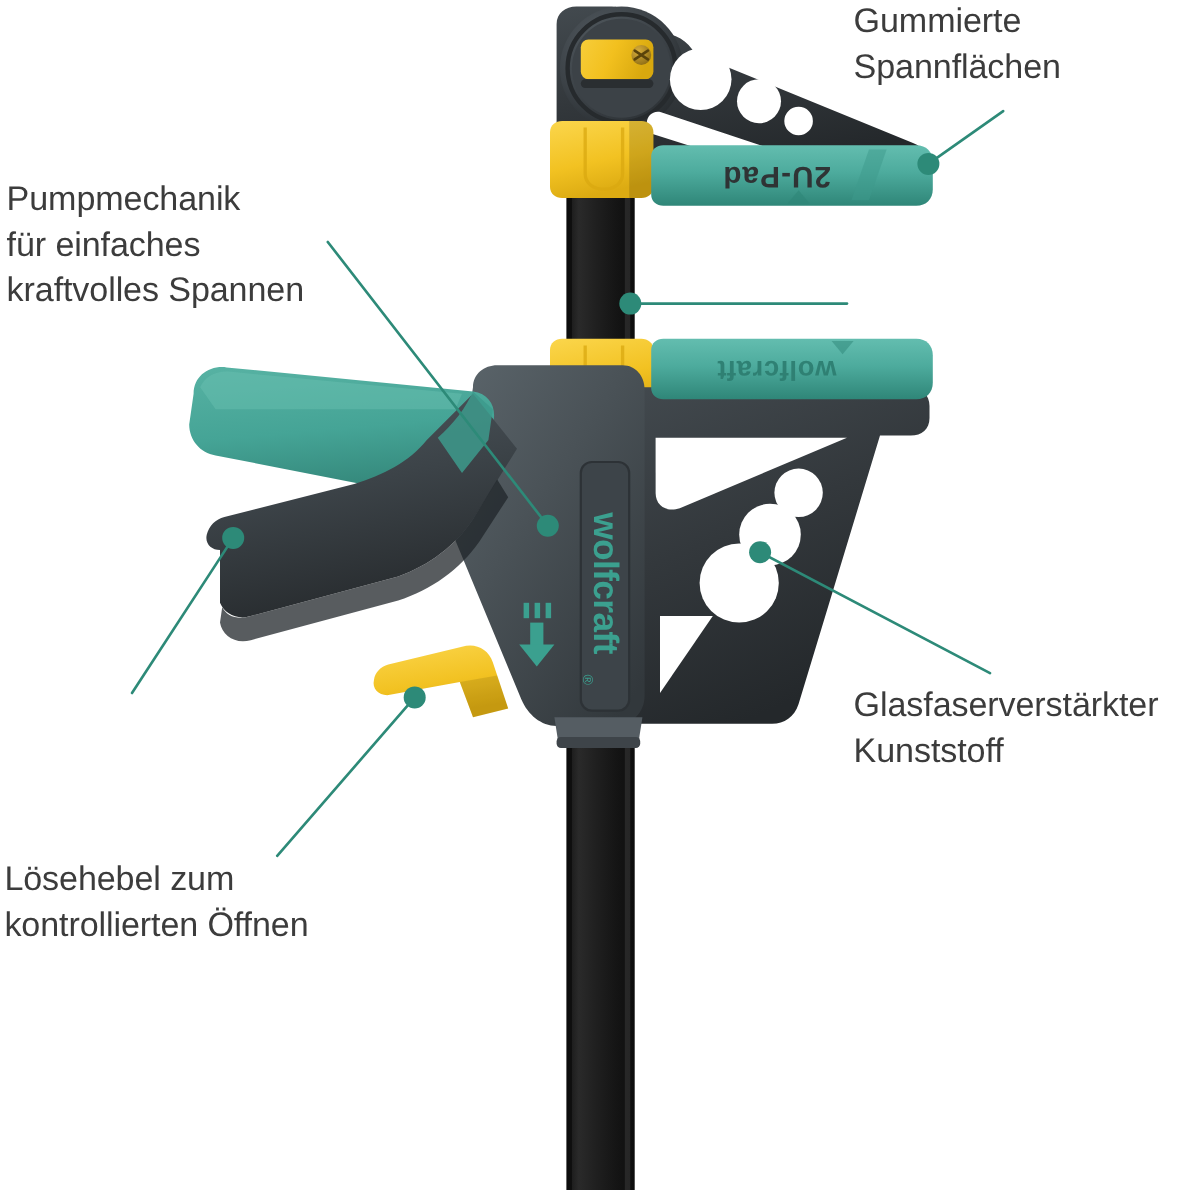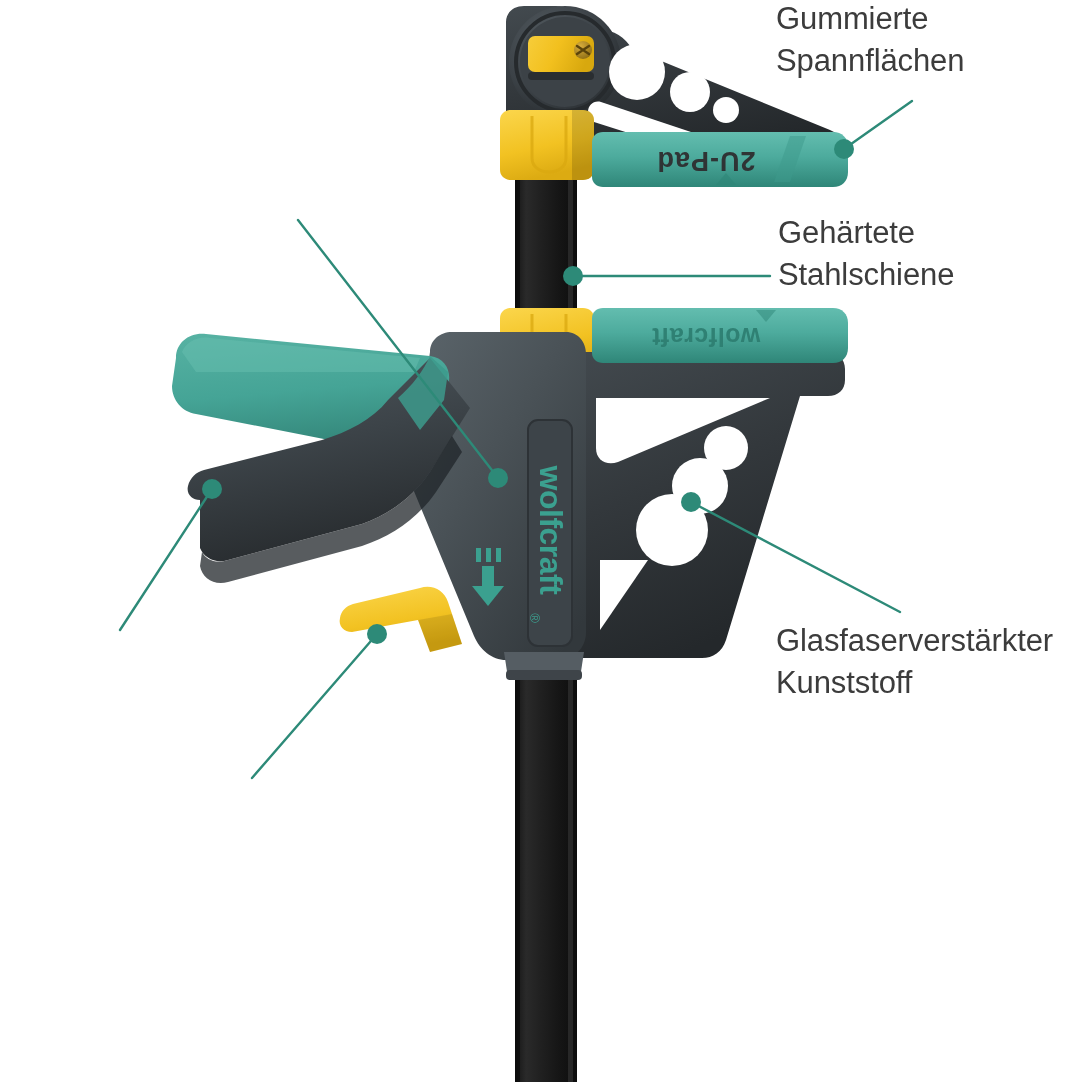--- a/index.html
+++ b/index.html
@@ -309,22 +309,25 @@
       <circle cx="691" cy="502" r="10"></circle>
       <circle cx="498" cy="478" r="10"></circle>
       <circle cx="212" cy="489" r="10"></circle>
       <circle cx="377" cy="634" r="10"></circle>
     </g>
   </svg>
 
   <div class="callout right" id="callout-gummierte">Gummierte
 Spannflächen</div>
 
-  <div class="callout right" id="callout-gehaertete">Gehärtete
-Stahlschiene</div>
 
   <div class="callout right" id="callout-glasfaser">Glasfaserverstärkter
 Kunststoff</div>
 
-
-
+  <div class="callout left" id="callout-pumpmechanik">Pumpmechanik
+für einfaches
+kraftvolles Spannen</div>
+
+
+  <div class="callout left" id="callout-loesehebel">Lösehebel zum
+kontrollierten Öffnen</div>
 
 </div>
 
 </body></html>

